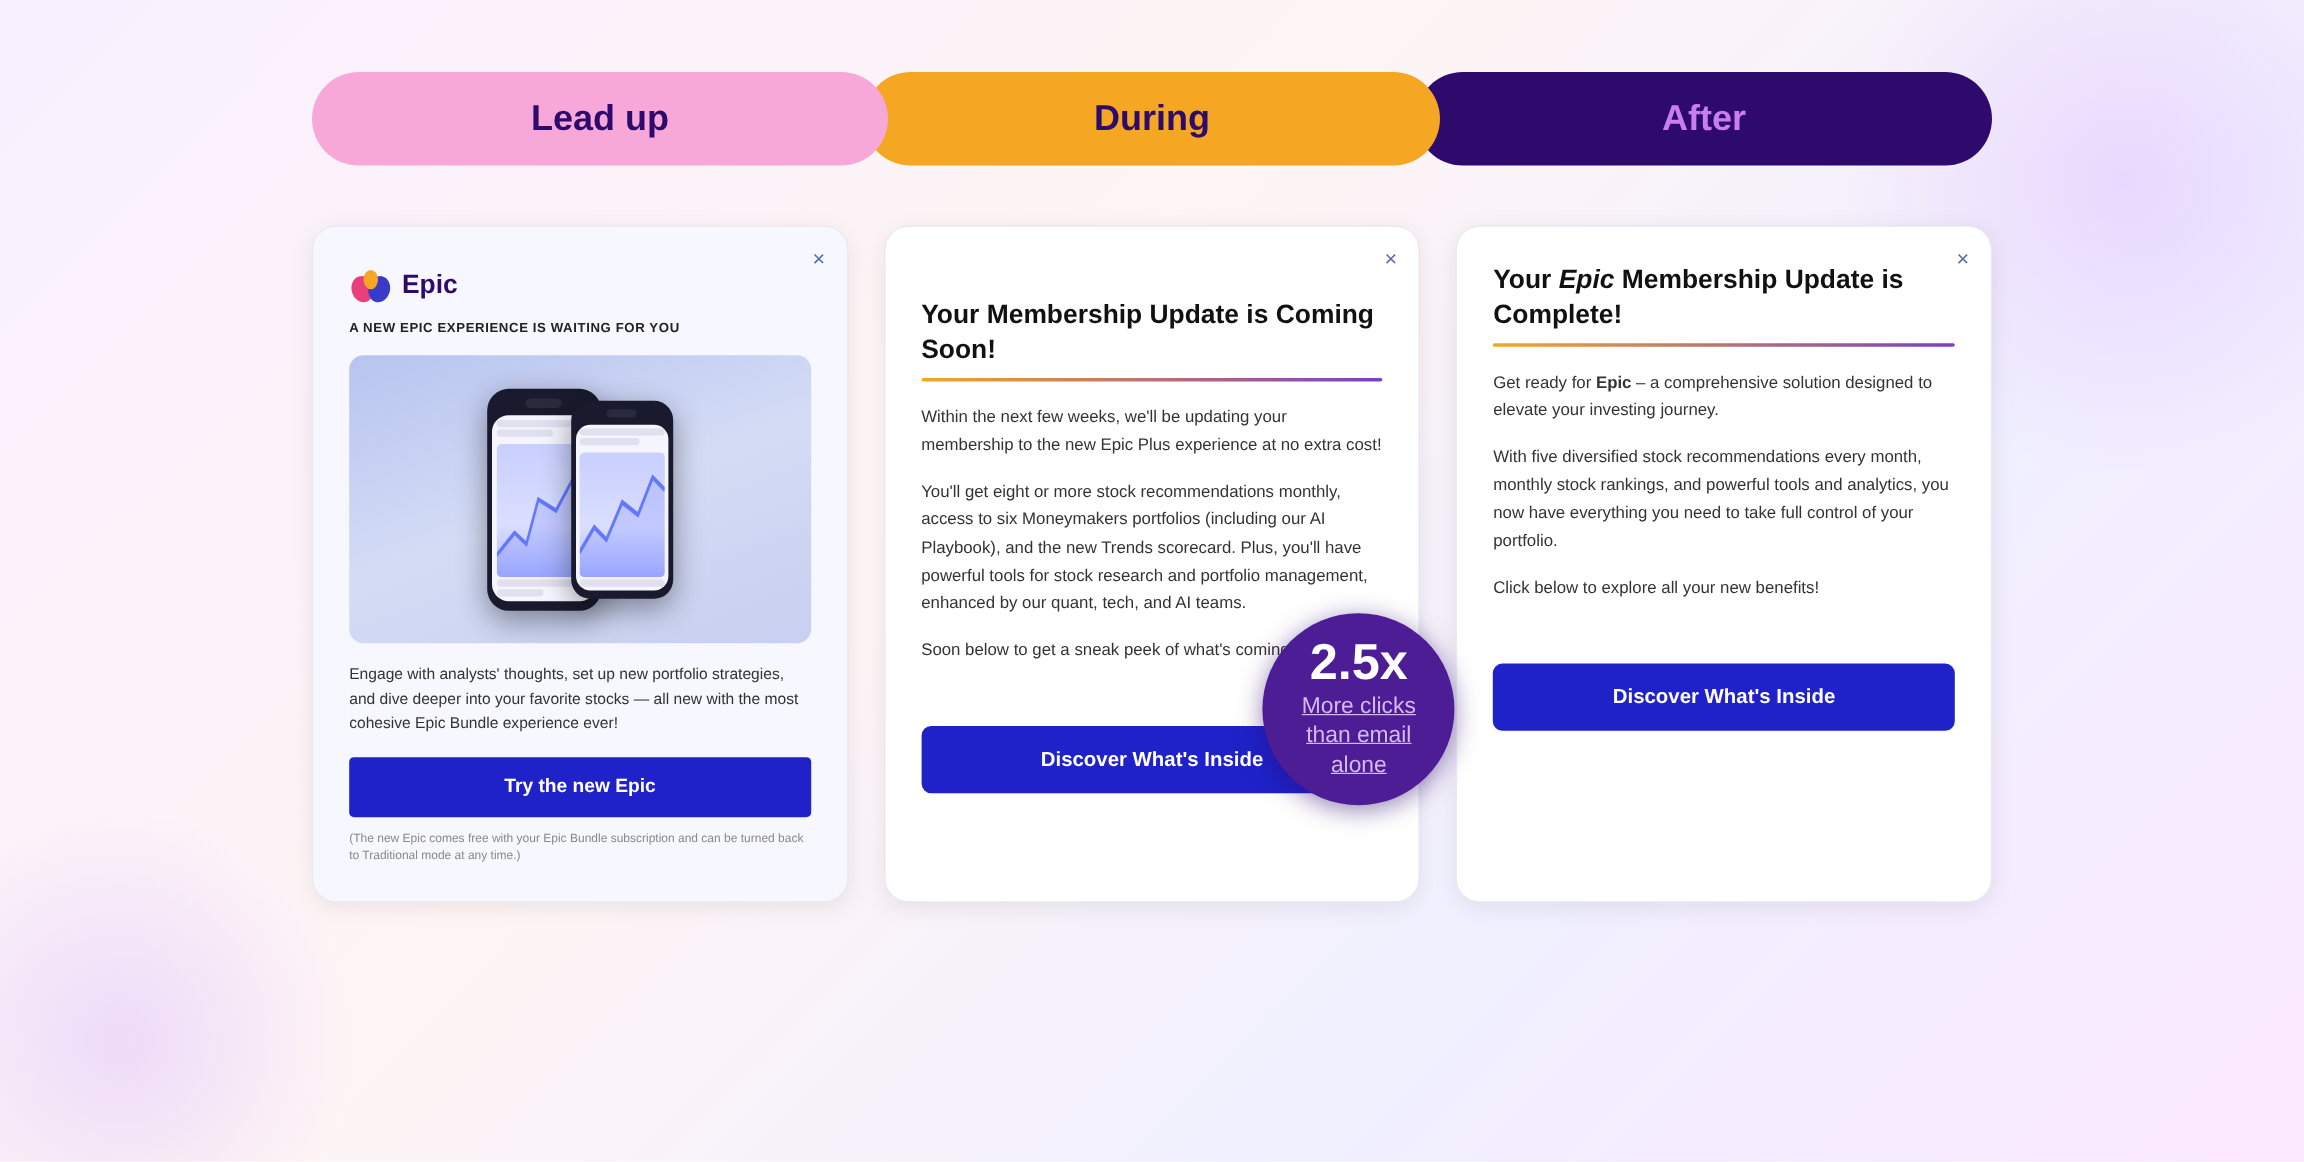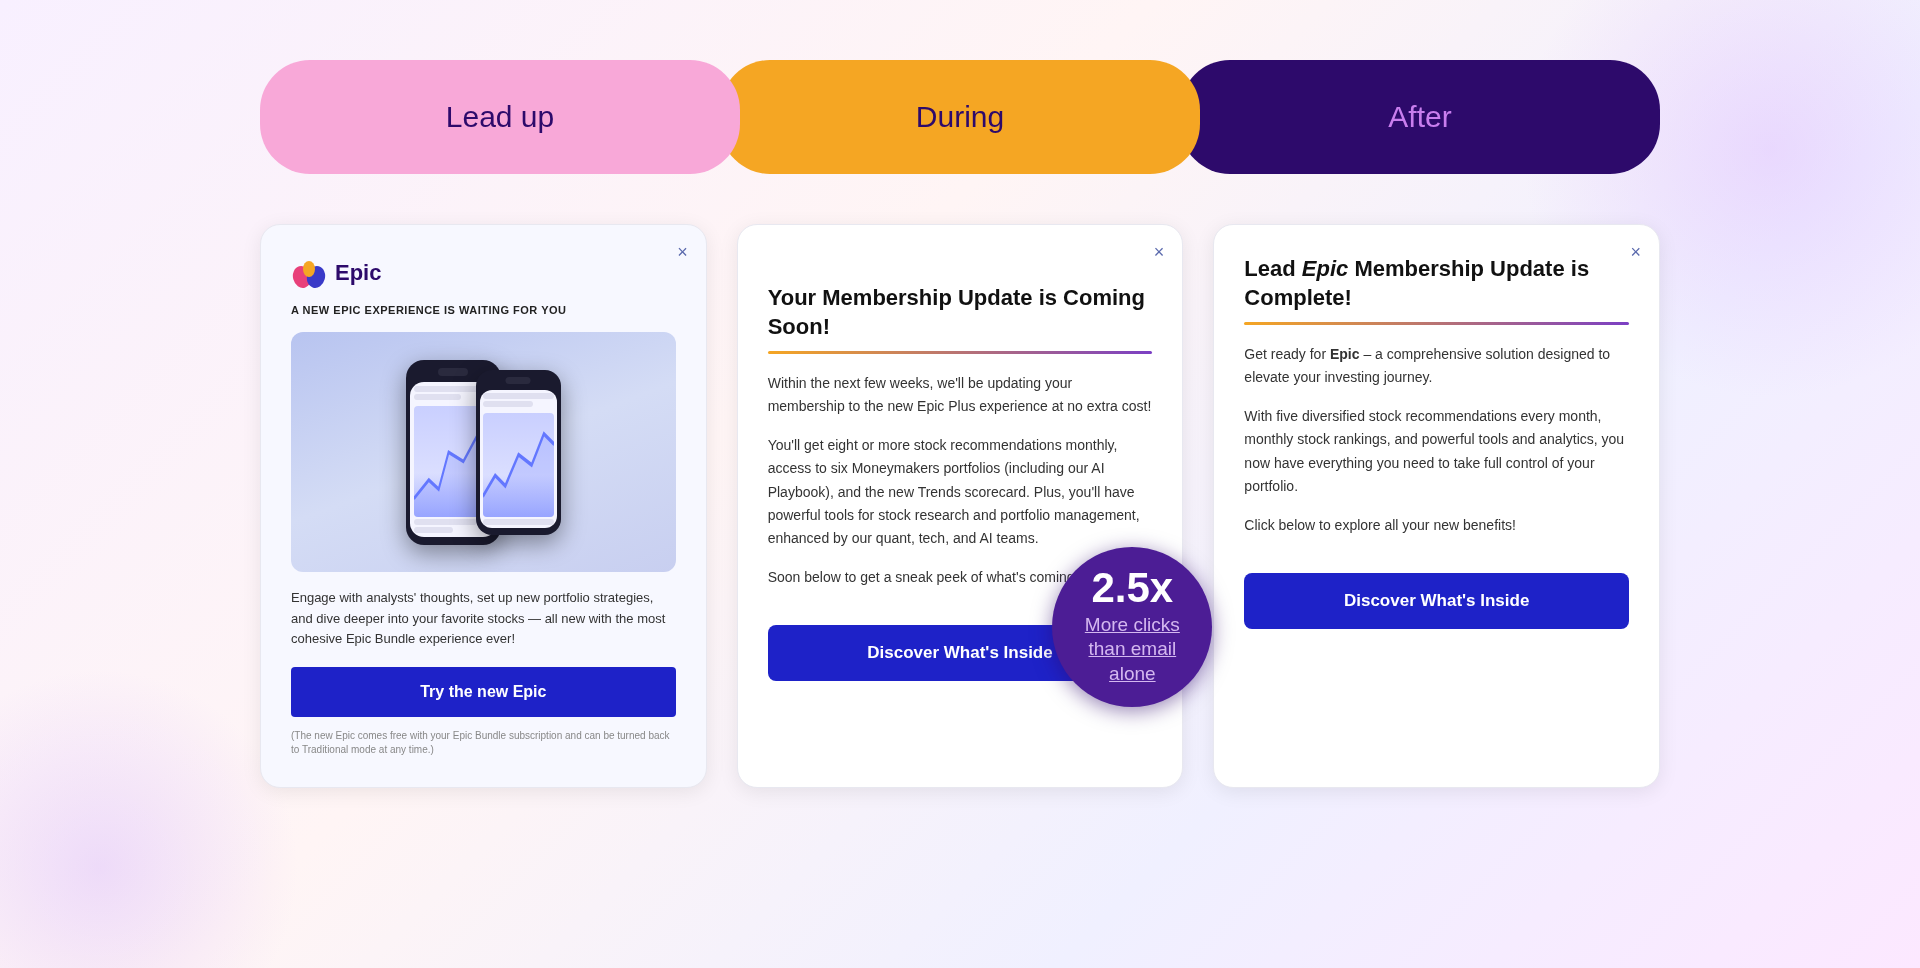--- a/index.html
+++ b/index.html
@@ -46,27 +46,27 @@
       display: flex;
       gap: 0;
       width: 1400px;
       margin-bottom: 50px;
       position: relative;
       z-index: 1;
     }
 
     .phase-tab {
       flex: 1;
-      padding: 40px 40px;
+      padding: 22px 40px;
       border-radius: 50px;
       display: flex;
       align-items: center;
       justify-content: center;
       font-size: 30px;
-      font-weight: 400;
+      font-weight: 700;
       cursor: pointer;
     }
 
     .phase-tab.lead-up {
       background: #f8a8d8;
       color: #2d0a6b;
       z-index: 3;
     }
 
     .phase-tab.during {
@@ -332,21 +332,21 @@
     .card-cta-btn {
       width: 100%;
       padding: 18px;
       border-radius: 8px;
       border: none;
       background: #1e22c8;
       color: #fff;
       font-size: 17px;
       font-weight: 700;
       cursor: pointer;
-      margin-top: 20px;
+      margin-top: 36px;
     }
 
     
     .card-after {
       border: 1px solid #e8e8f0;
     }
 
     .card-after-headline {
       font-size: 22px;
       font-weight: 700;
@@ -484,21 +484,21 @@
     <div class="stats-badge">
       <span class="stats-badge-number">2.5x</span>
       <span class="stats-badge-text">More clicks than email alone</span>
     </div>
   </div>
 
   <div class="card card-after">
     <button class="close-btn">×</button>
 
     <div class="card-after-headline">
-      <span>Lead </span><em>Epic</em><span> Membership Update is Complete!</span>
+      <span>Your </span><em>Epic</em><span> Membership Update is Complete!</span>
     </div>
     <div class="gradient-divider"></div>
 
     <div class="card-body-text">
       <span>Get ready for </span><strong>Epic</strong><span> – a comprehensive solution designed to elevate your investing journey.</span>
     </div>
     <div class="card-body-text">With five diversified stock recommendations every month, monthly stock rankings, and powerful tools and analytics, you now have everything you need to take full control of your portfolio.</div>
     <div class="card-body-text">Click below to explore all your new benefits!</div>
 
     <button class="card-cta-btn">Discover What's Inside</button>

